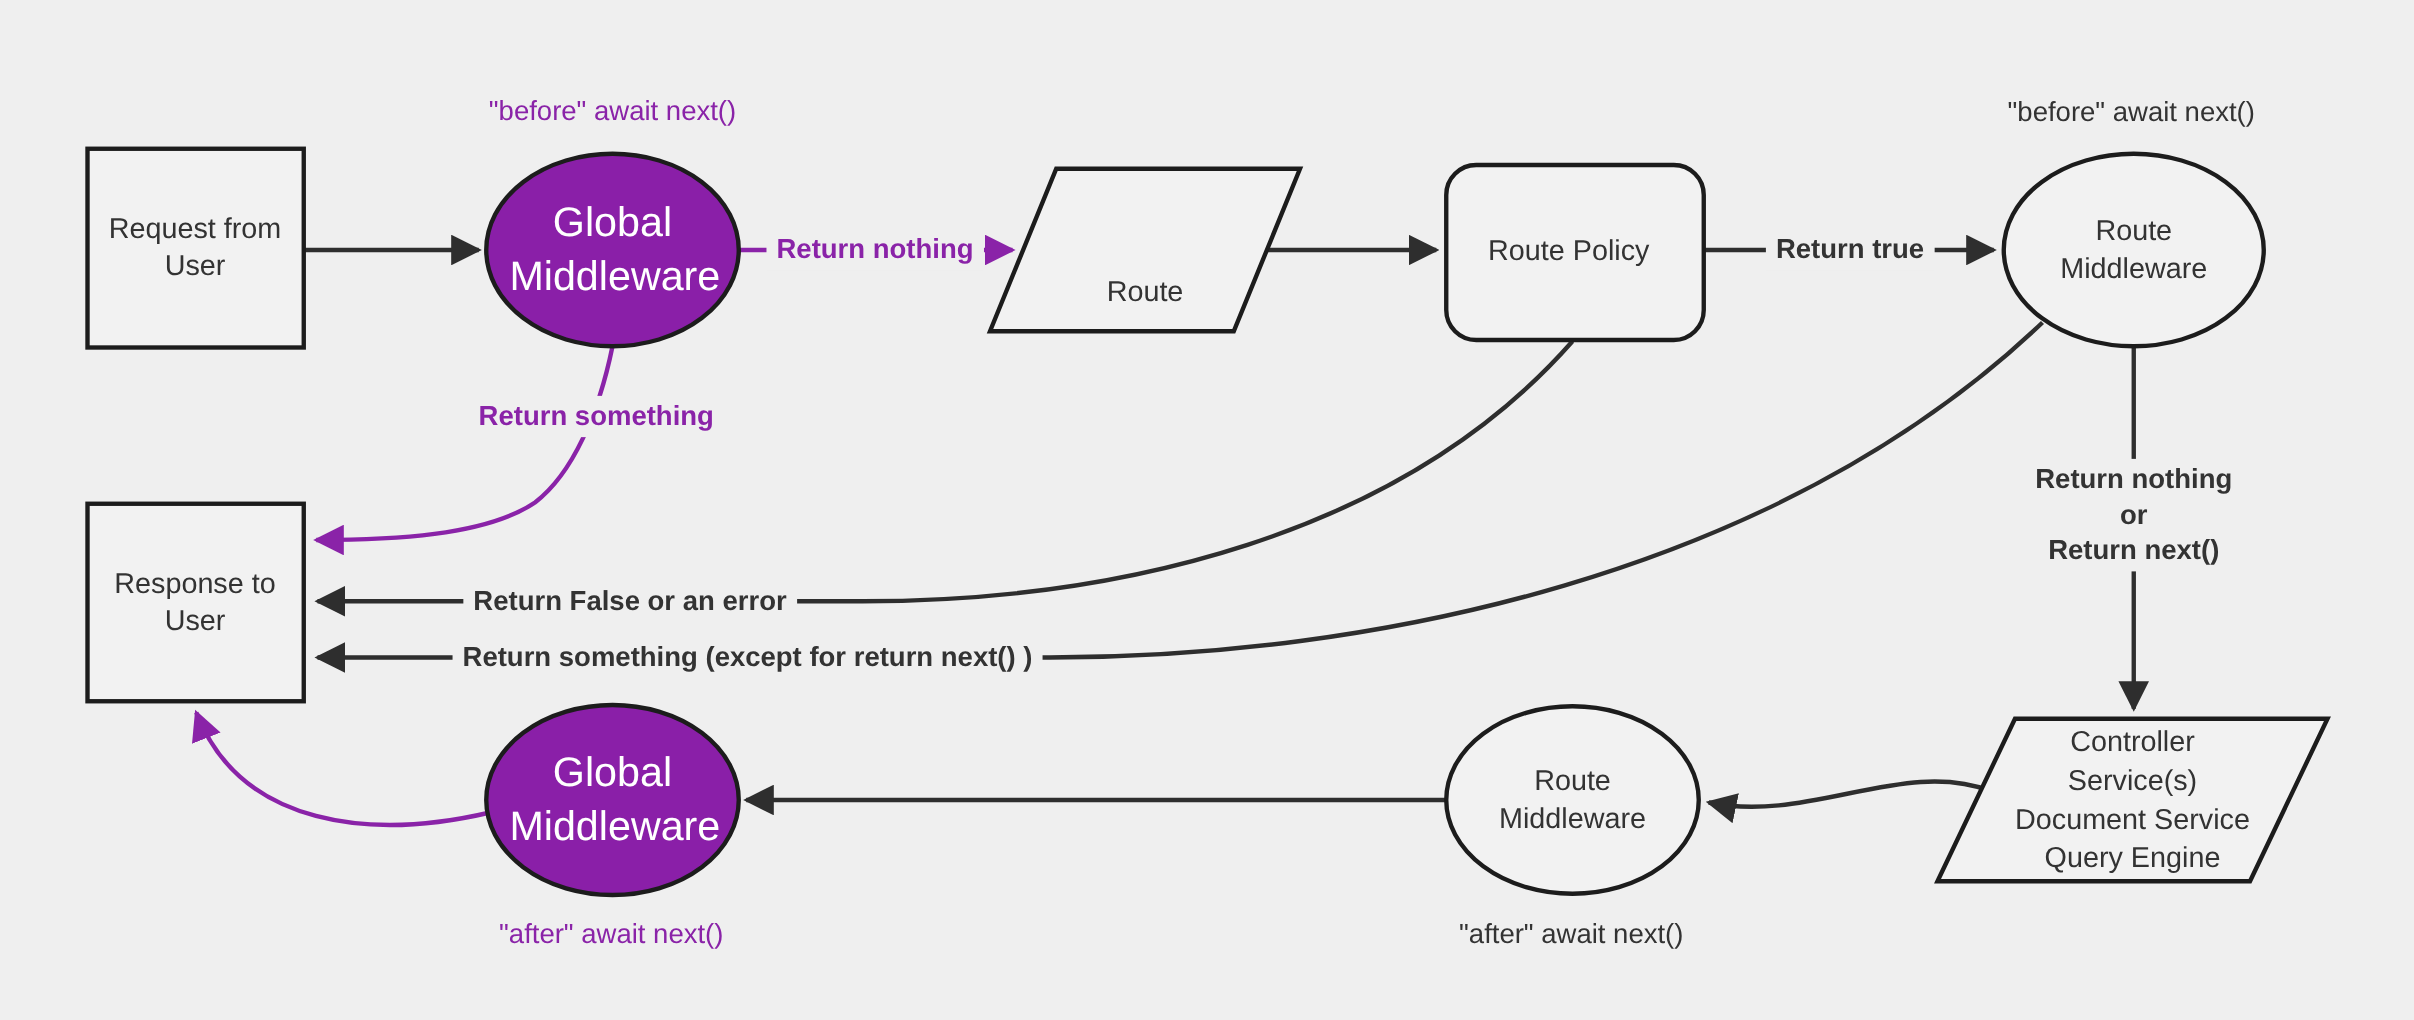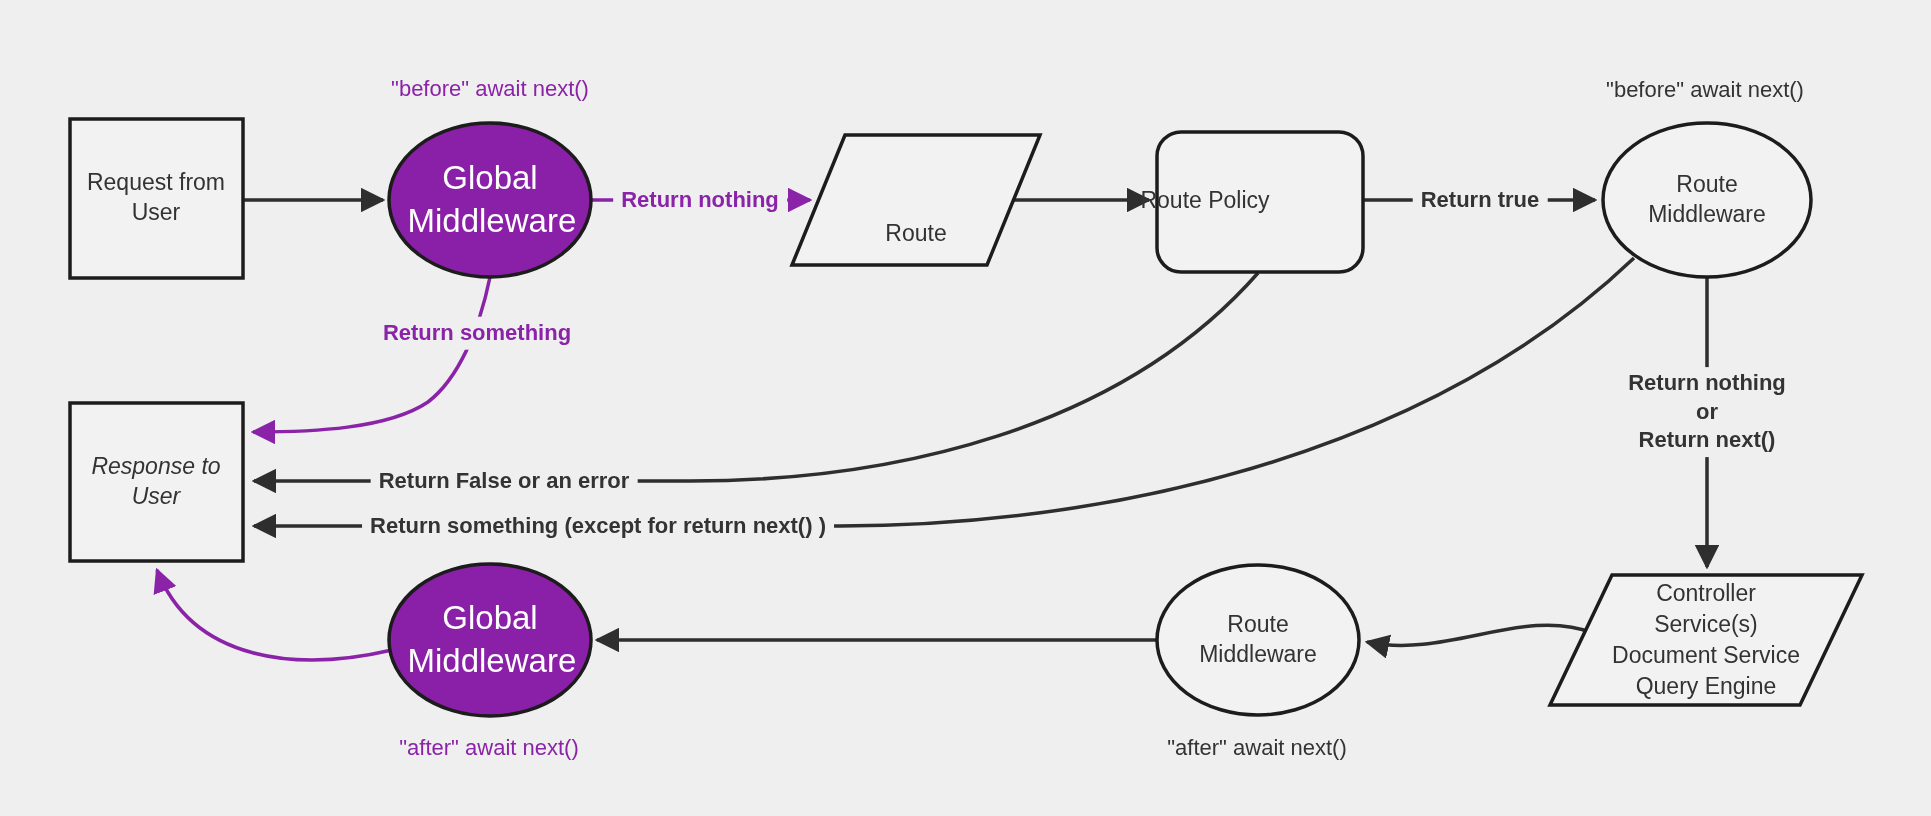--- a/index.html
+++ b/index.html
@@ -97,29 +97,29 @@
     <ellipse class="node-shape" cx="1707" cy="200" rx="104" ry="77"></ellipse>
     <path class="node-shape" d="M 1550 705 L 1612 575 L 1862 575 L 1800 705 Z"></path>
     <ellipse class="node-shape" cx="1258" cy="640" rx="101" ry="75"></ellipse>
     <ellipse class="node-shape purple" cx="490" cy="640" rx="101" ry="76"></ellipse>
     <rect class="node-shape" x="70" y="403" width="173" height="158"></rect>
   </svg>
 
   <div class="lbl node-text" style="left:156px; top:198px; width:150px;text-align:center;">Request from User</div>
   <div class="lbl white-bold" style="left:490px; top:200px; width:165px;">Global Middleware</div>
   <div class="lbl node-text" style="left:916px; top:200px;margin-top:34px;">Route</div>
-  <div class="lbl node-text" style="left:1205px; top:201px;">Route Policy</div>
+  <div class="lbl node-text" style="left:1255px; top:201px;">Route Policy</div>
   <div class="lbl node-text" style="left:1707px; top:200px; width:145px;">Route Middleware</div>
   <div class="lbl small" style="left:1706px; top:640px; width:230px;">Controller
 Service(s)
 Document Service
 Query Engine</div>
   <div class="lbl node-text" style="left:1258px; top:640px; width:145px;">Route Middleware</div>
   <div class="lbl white-bold" style="left:490px; top:640px; width:165px;">Global Middleware</div>
-  <div class="lbl node-text" style="left:156px; top:482px; width:150px;font-style:italic;">Response to User</div>
+  <div class="lbl node-text" style="left:156px; top:482px; width:150px;">Response to User</div>
 
   <div class="lbl purple" style="left:490px; top:89px;">"before" await next()</div>
   <div class="lbl" style="left:1705px; top:90px;">"before" await next()</div>
   <div class="lbl purple on-line" style="left:700px; top:200px;">Return nothing</div>
   <div class="lbl on-line" style="left:1480px; top:200px;">Return true</div>
   <div class="lbl purple on-line" style="left:477px; top:333px;">Return something</div>
   <div class="lbl on-line" style="left:598px; top:526px;">Return something (except for return next() )</div>
   <div class="lbl on-line" style="left:504px; top:481px;">Return False or an error</div>
   <div class="lbl on-line multiline" style="left:1707px; top:412px;">Return nothing
 or

